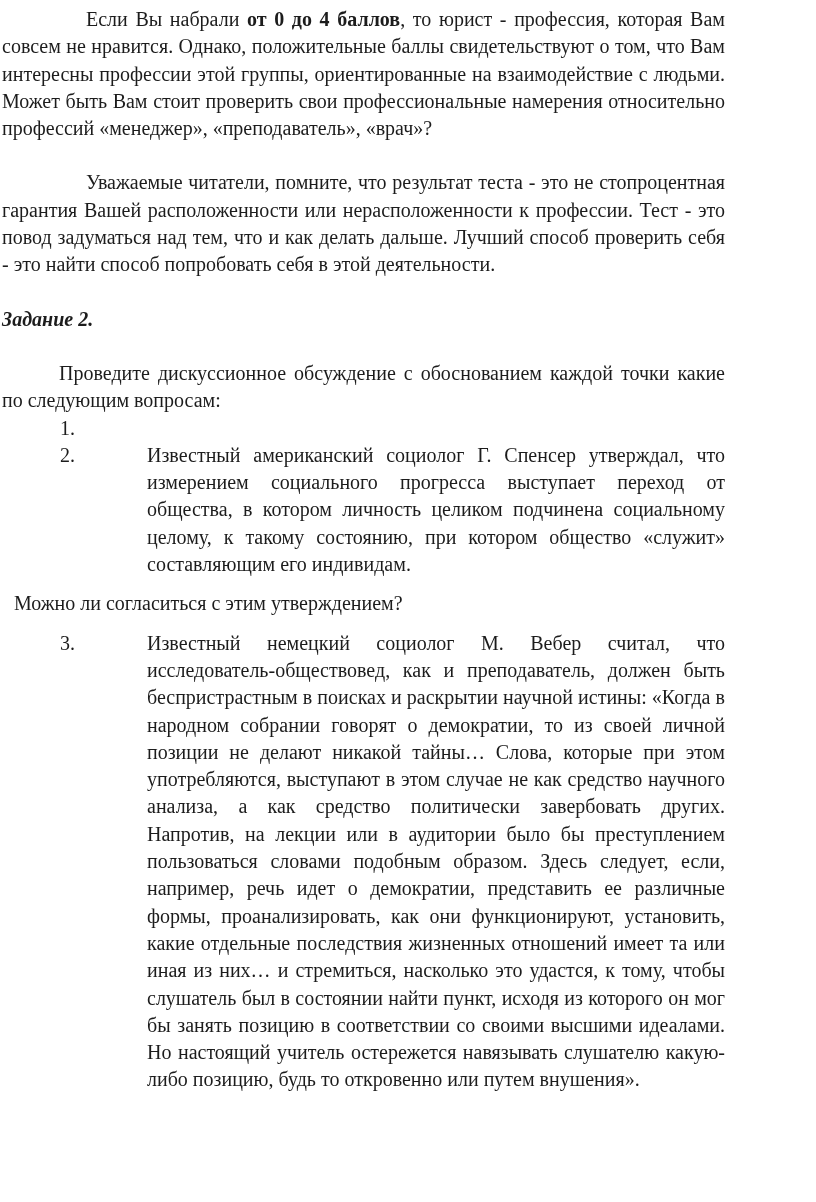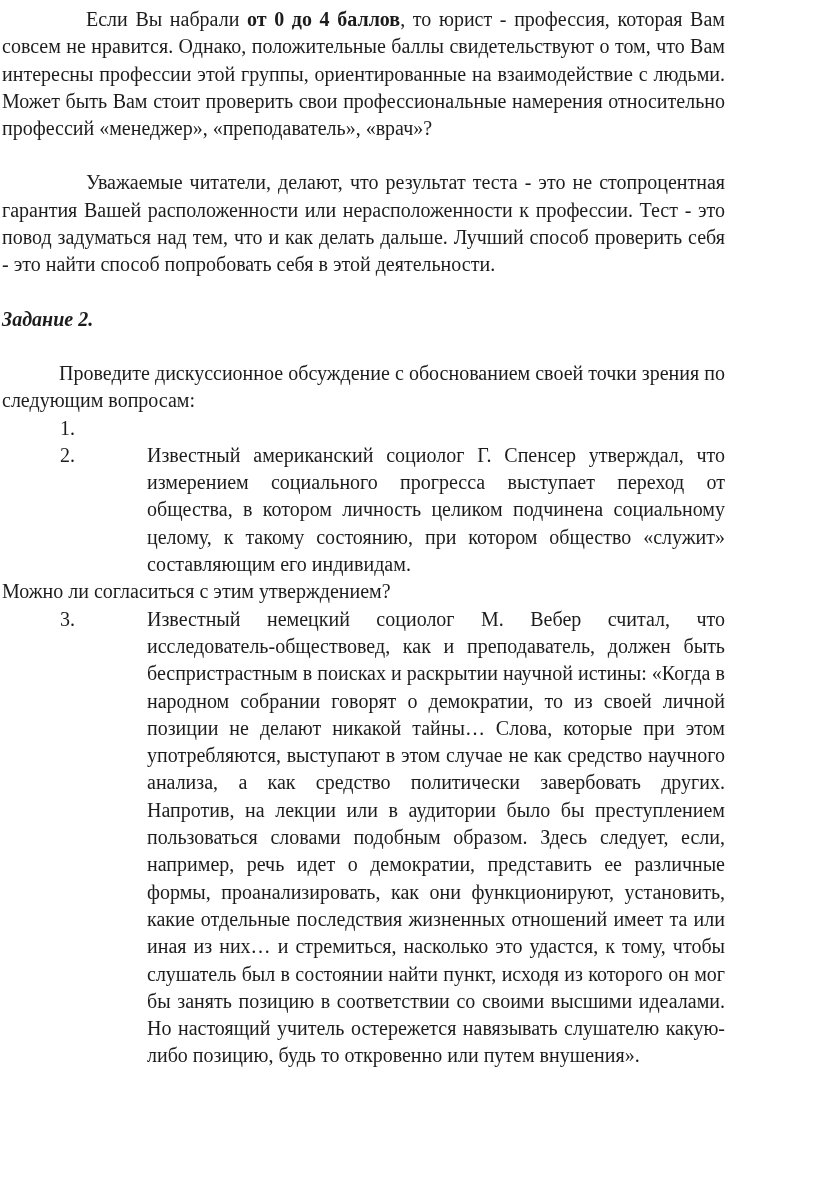--- a/index.html
+++ b/index.html
@@ -49,37 +49,37 @@
     flex: 0 0 145px;
     box-sizing: border-box;
     padding-left: 58px;
     text-align: left;
   }
   .list-item .txt {
     flex: 1 1 auto;
     text-align: justify;
   }
   .question-line {
-    margin: 0;
+    margin: 12px;
     text-align: left;
   }
   b { font-weight: bold; }
 </style>
 </head>
 <body>
 
 <div class="page">
 
   <p class="para indent-lg"><span>Если Вы набрали </span><b>от 0 до 4 баллов</b><span>, то юрист - профессия, которая Вам совсем не нравится. Однако, положительные баллы свидетельствуют о том, что Вам интересны профессии этой группы, ориентированные на взаимодействие с людьми. Может быть Вам стоит проверить свои профессиональные намерения относительно профессий «менеджер», «преподаватель», «врач»?</span></p>
 
-  <p class="para indent-lg">Уважаемые читатели, делают, что результат теста - это не стопроцентная гарантия Вашей расположенности или нерасположенности к профессии. Тест - это повод задуматься над тем, что и как делать дальше. Лучший способ проверить себя - это найти способ попробовать себя в этой деятельности.</p>
+  <p class="para indent-lg">Уважаемые читатели, помните, что результат теста - это не стопроцентная гарантия Вашей расположенности или нерасположенности к профессии. Тест - это повод задуматься над тем, что и как делать дальше. Лучший способ проверить себя - это найти способ попробовать себя в этой деятельности.</p>
 
   <p class="task-heading">Задание 2.</p>
 
-  <p class="para no-gap indent-md">Проведите дискуссионное обсуждение с обоснованием своей точки зрения по следующим вопросам:</p>
+  <p class="para no-gap indent-md">Проведите дискуссионное обсуждение с обоснованием каждой точки какие по следующим вопросам:</p>
 
   <div class="list">
 
     <div class="list-item">
       <span class="num">1.</span>
     </div>
 
     <div class="list-item">
       <span class="num">2.</span>
       <span class="txt">Известный американский социолог Г. Спенсер утверждал, что измерением социального прогресса выступает переход от общества, в котором личность целиком подчинена социальному целому, к такому состоянию, при котором общество «служит» составляющим его индивидам.</span>

